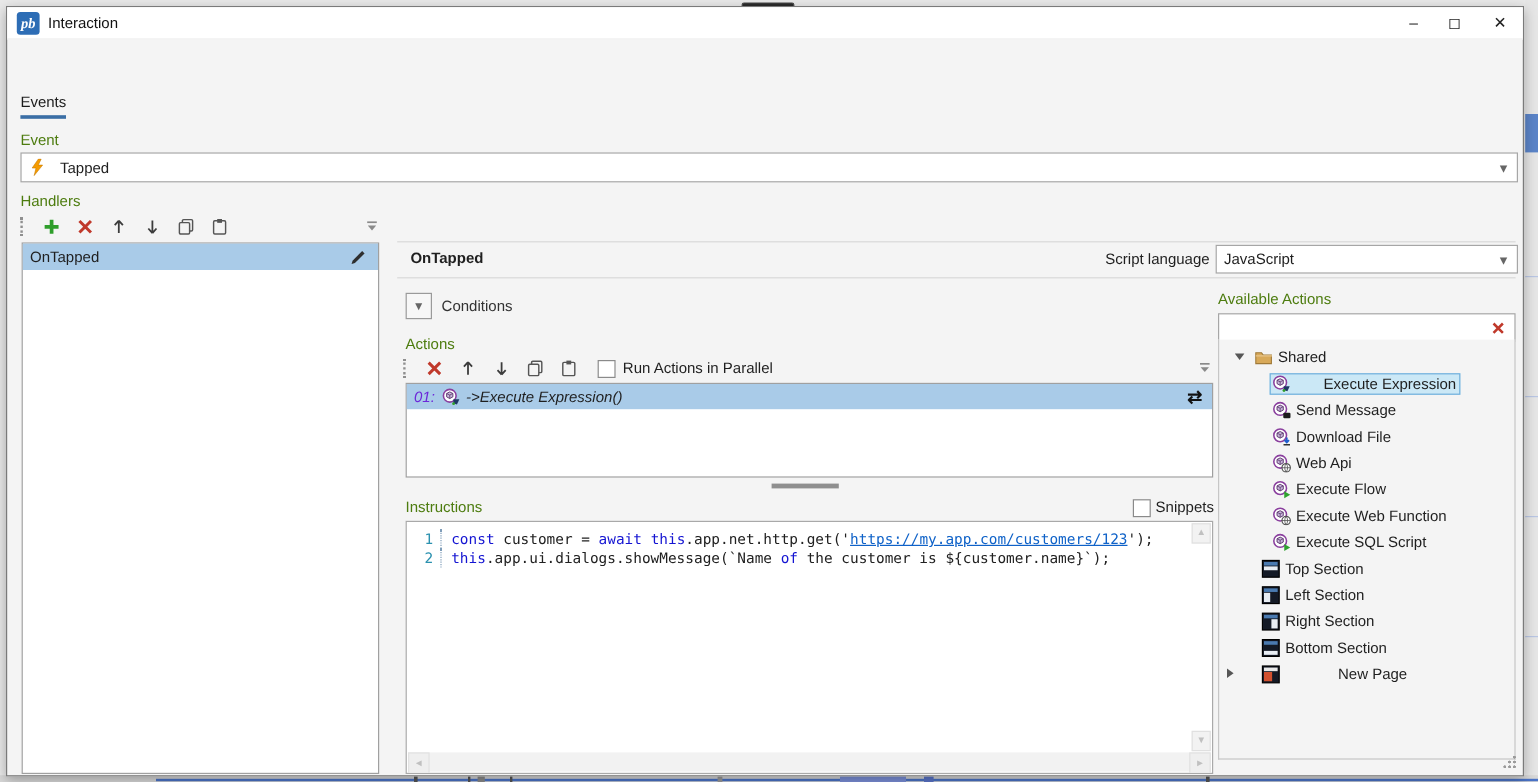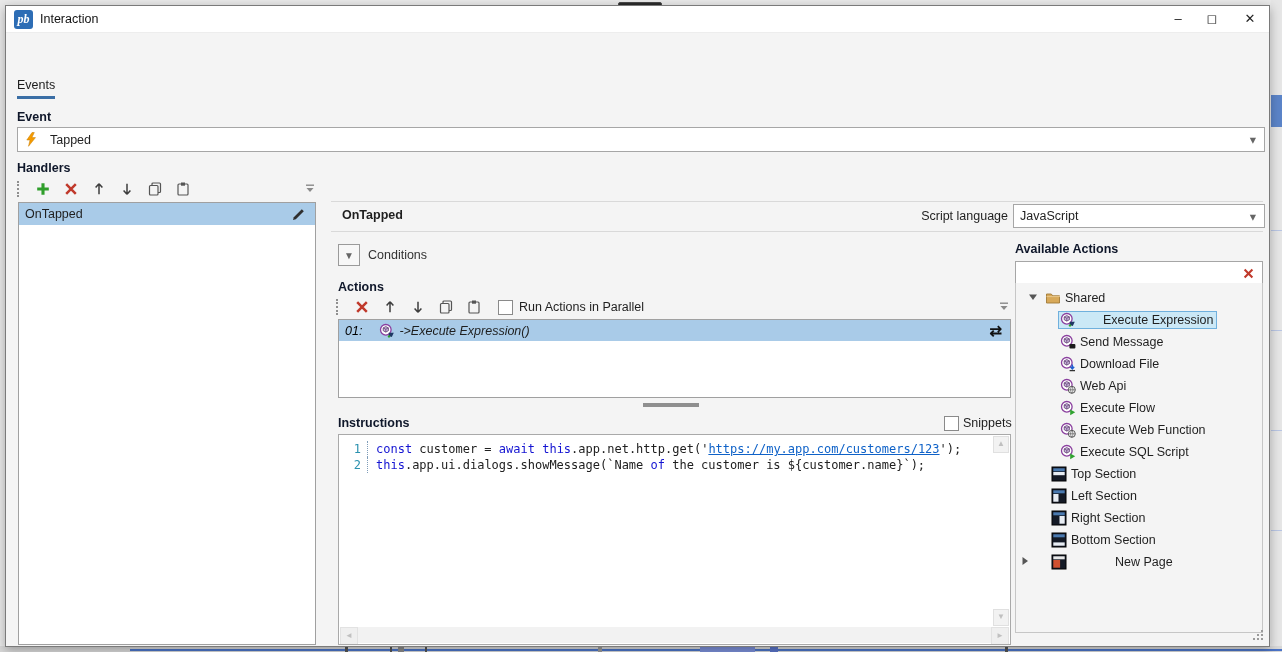--- a/index.html
+++ b/index.html
@@ -19,39 +19,39 @@
   .window{left:5px;top:5px;width:1263px;height:640px;background:#f4f4f4;border:1px solid #7a7a7a;box-shadow:0 3px 10px rgba(0,0,0,.3)}
   .titlebar{position:absolute;left:0;top:0;width:100%;height:26px;background:#fff;border-bottom:1px solid #ededed}
   .applogo{position:absolute;left:8px;top:4px;width:19px;height:19px;background:#2d6db5;border-radius:3px;color:#fff;
            font-style:italic;font-weight:bold;font-size:12px;text-align:center;line-height:19px;font-family:"Liberation Serif",serif}
   .apptitle{position:absolute;left:34px;top:6px;font-size:12.5px;color:#111}
   .winbtn{position:absolute;top:0;width:34px;height:26px;text-align:center;line-height:26px;font-size:13px;color:#222;cursor:default}
   
   .pageheading{left:11px;top:36px;font-size:14.5px;font-weight:bold;color:#5c5c5c}
   .tab{left:11px;top:72px;font-size:12.5px;color:#1b1b1b}
   .tab-underline{left:11px;top:90px;width:38px;height:3px;background:#3a6ea5}
-  .sectlabel{font-weight:bold;color:#0f172a}
+  .sectlabel{font-weight:normal;color:#4d7c0f}
   
   .combo{background:#fff;border:1px solid #a6a6a6;display:flex;align-items:center}
   .combo .val{flex:1;padding-left:6px;white-space:nowrap;overflow:hidden}
   .combo .caret{width:22px;text-align:center;color:#666}
   .checkbox{width:13px;height:13px;background:#fff;border:1px solid #8a8a8a;display:inline-block;vertical-align:-2px}
   
   .tbar{display:flex;align-items:center;gap:0}
   .tbtn{width:28px;height:20px;display:flex;align-items:center;justify-content:center}
   .grip{width:6px;height:16px;border-left:2px dotted #8f8f8f;margin-right:4px}
   .overflow{width:14px;height:16px;display:flex;flex-direction:column;align-items:center;justify-content:center}
   
   .listpanel{background:#fff;border:1px solid #a0a0a0}
   .hrow{height:22px;display:flex;align-items:center;padding:0 6px;position:relative}
   .hrow.sel{background:#a9cbe8}
   .hrow .pencil{position:absolute;right:8px;top:3px}
   .actrow{height:21px;display:flex;align-items:center;font-style:italic;padding:0 6px;position:relative}
   .actrow.sel{background:#a9cbe8}
-  .actrow .idx{margin-right:17px;color:#000000}
+  .actrow .idx{margin-right:6px;color:#6d28d9}
   .actrow .aicon{margin-right:4px;display:flex}
   .actrow .swap{position:absolute;right:8px;top:2px;font-style:normal;font-weight:bold;font-size:15px;color:#111}
   
   .hdrline{background:#d9d9d9;height:1px}
   
   .condbtn{width:20px;height:20px;background:#f7f7f7;border:1px solid #9a9a9a;display:flex;align-items:center;justify-content:center;color:#666;font-size:10px}
   
   .editor{background:#fff;border:1px solid #a9a9a9;position:absolute;overflow:hidden}
   .codeline{display:flex;height:16px;line-height:16px;font-family:"DejaVu Sans Mono",monospace;font-size:12px;white-space:pre}
   .codeline .ln{width:22px;text-align:right;color:#2b91af;padding-right:6px;flex:none}

